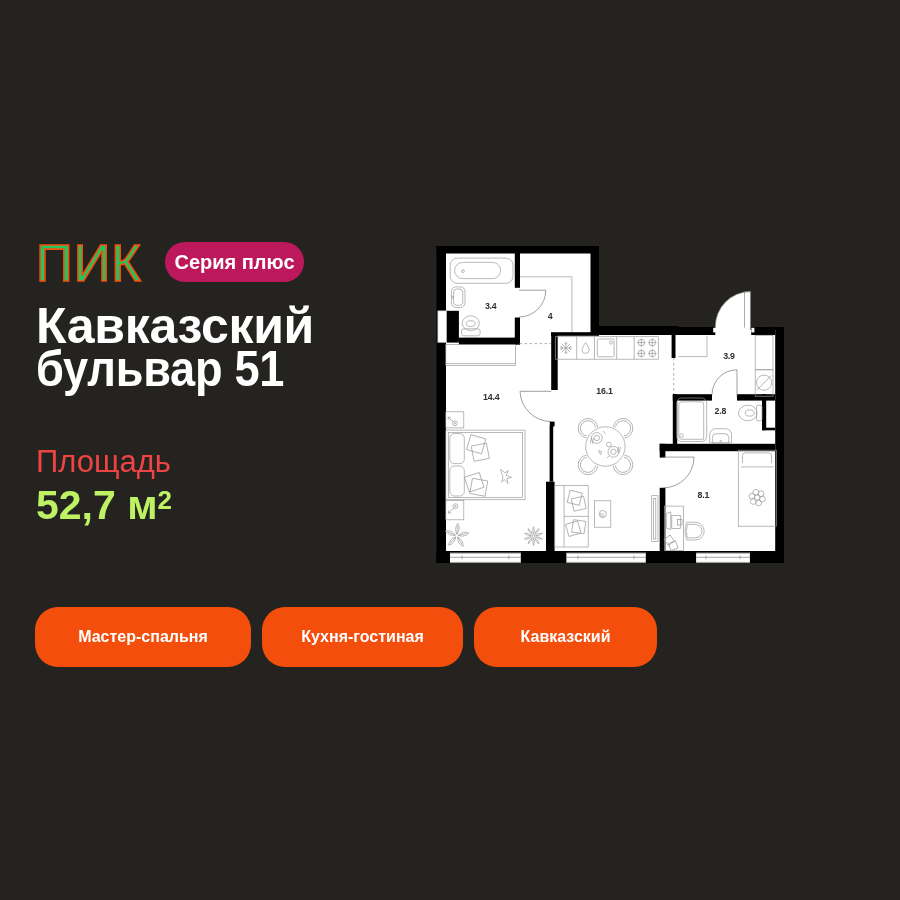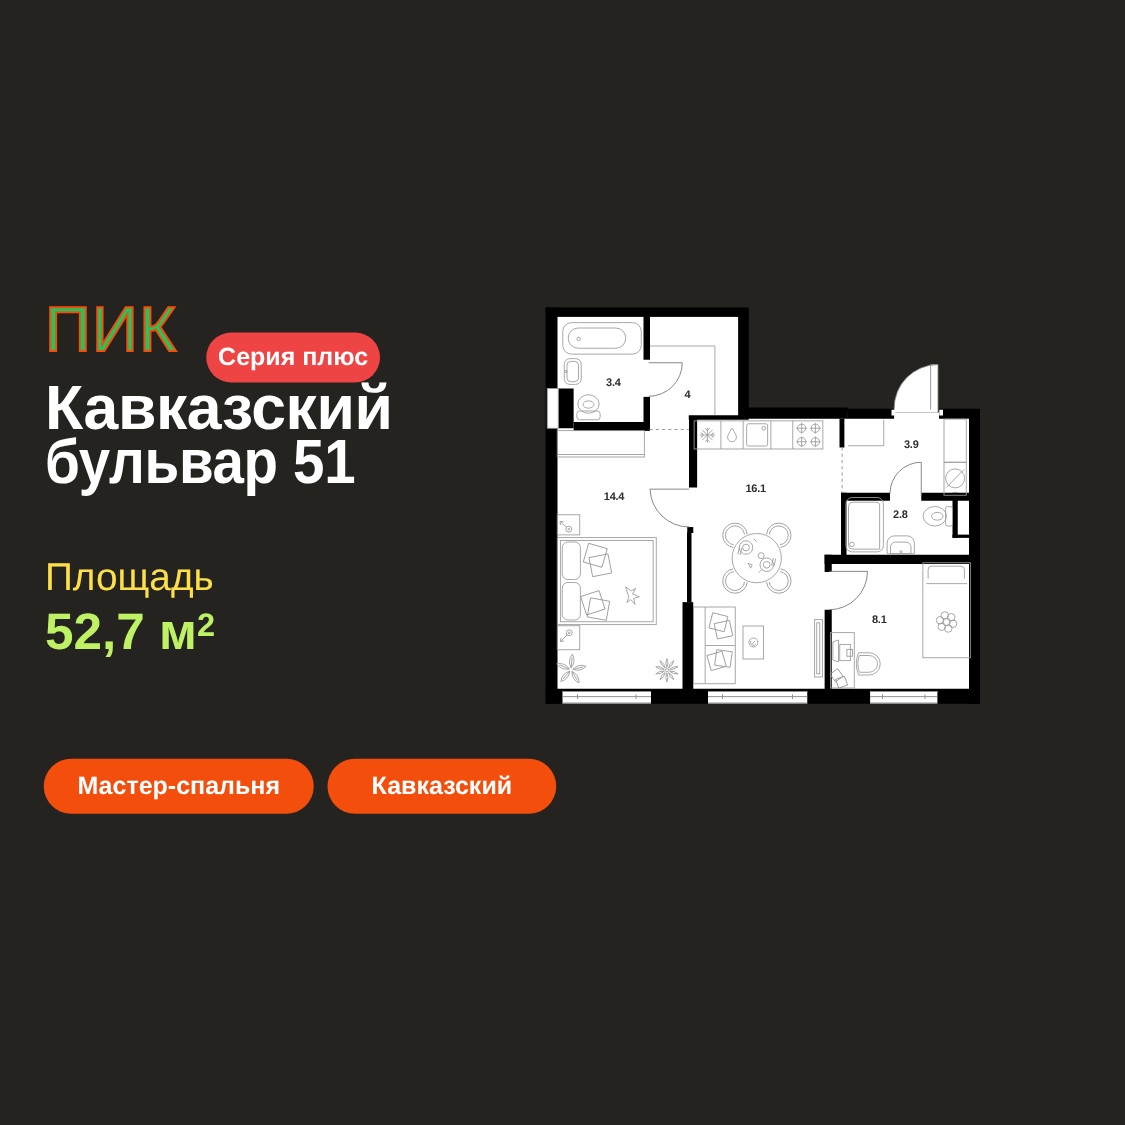--- a/index.html
+++ b/index.html
@@ -1,27 +1,27 @@
 <!DOCTYPE html>
 <html><head>
 <meta charset="utf-8">
 <style>
   html,body{margin:0;padding:0;}
   body{width:900px;height:900px;background:#252320;overflow:hidden;position:relative;
        font-family:"Liberation Sans", sans-serif;}
   .abs{position:absolute;}
   .logo{left:36px;top:238px;color:#22c55e;font-weight:normal;font-size:51px;line-height:51px;letter-spacing:1px;-webkit-text-stroke:1.6px #F44E0C;}
-  .badge{left:165px;top:242px;width:139px;height:40px;background:#ef4444;border-radius:20px;
-         color:#fff;font-weight:bold;font-size:20px;display:flex;align-items:center;justify-content:center;margin-top:24px;}
+  .badge{left:165px;top:242px;width:139px;height:40px;background:#be185d;border-radius:20px;
+         color:#fff;font-weight:bold;font-size:20px;display:flex;align-items:center;justify-content:center;}
   .title{left:36px;top:305px;color:#fff;font-weight:bold;font-size:50px;line-height:43px;letter-spacing:-0.3px;}
-  .arealabel{left:36px;top:446px;color:#fde047;font-size:31px;line-height:31px;}
+  .arealabel{left:36px;top:446px;color:#ef4444;font-size:31px;line-height:31px;}
   .areaval{left:36px;top:480px;color:#bef264;font-weight:bold;font-size:41px;line-height:41px;}
   .pills{left:35px;top:607px;display:flex;gap:11px;}
-  .pill{height:44px;background:#F44E0C;border-radius:23px;color:#fff;font-weight:bold;
-        font-size:20px;display:flex;align-items:center;justify-content:center;white-space:nowrap;text-align:right;}
+  .pill{height:60px;background:#F44E0C;border-radius:23px;color:#fff;font-weight:bold;
+        font-size:16px;display:flex;align-items:center;justify-content:center;white-space:nowrap;text-align:right;}
 </style>
 </head>
 <body>
 
 <div class="abs logo">ПИК</div>
 
 <div class="abs badge">Серия плюс</div>
 
 <div class="abs title">Кавказский<br><span style="display:inline-block;transform:scaleX(0.903);transform-origin:0 0">бульвар 51</span></div>
 
@@ -345,14 +345,15 @@
 <text x="491.2" y="400.2">14.4</text>
 <text x="604.5" y="393.8">16.1</text>
 <text x="729" y="358.7">3.9</text>
 <text x="720.3" y="414.1">2.8</text>
 <text x="703.4" y="498.1">8.1</text>
 </g>
 </svg>
 
 <div class="abs pills">
   <div class="pill" style="width:216px">Мастер-спальня</div>
+  <div class="pill" style="width:201px">Кухня-гостиная</div>
   <div class="pill" style="width:183px">Кавказский</div>
 </div>
 
 </body></html>

